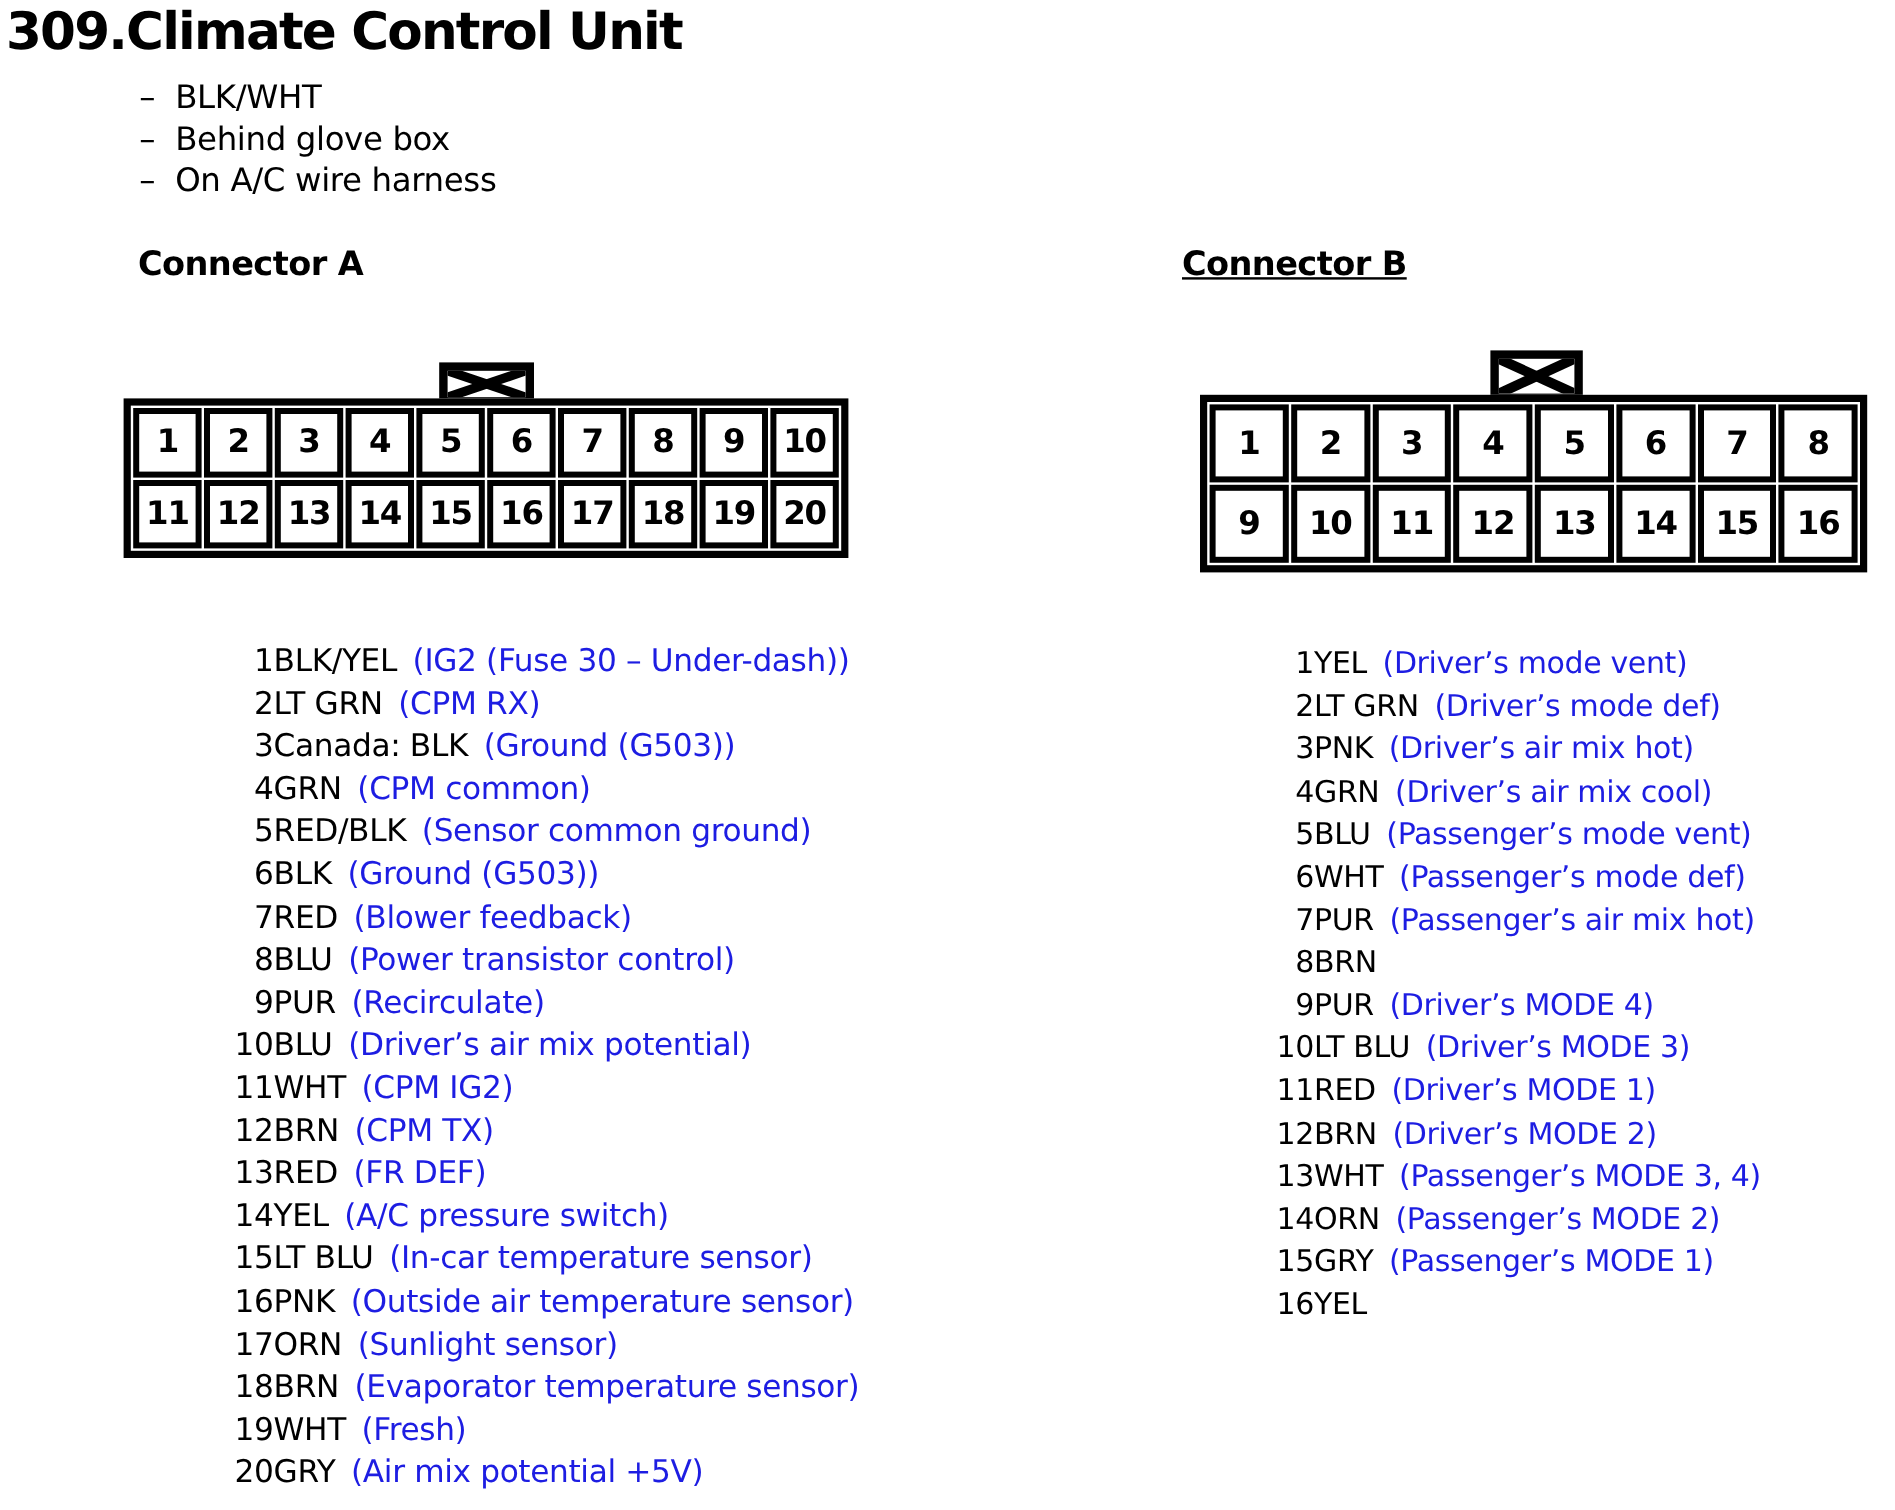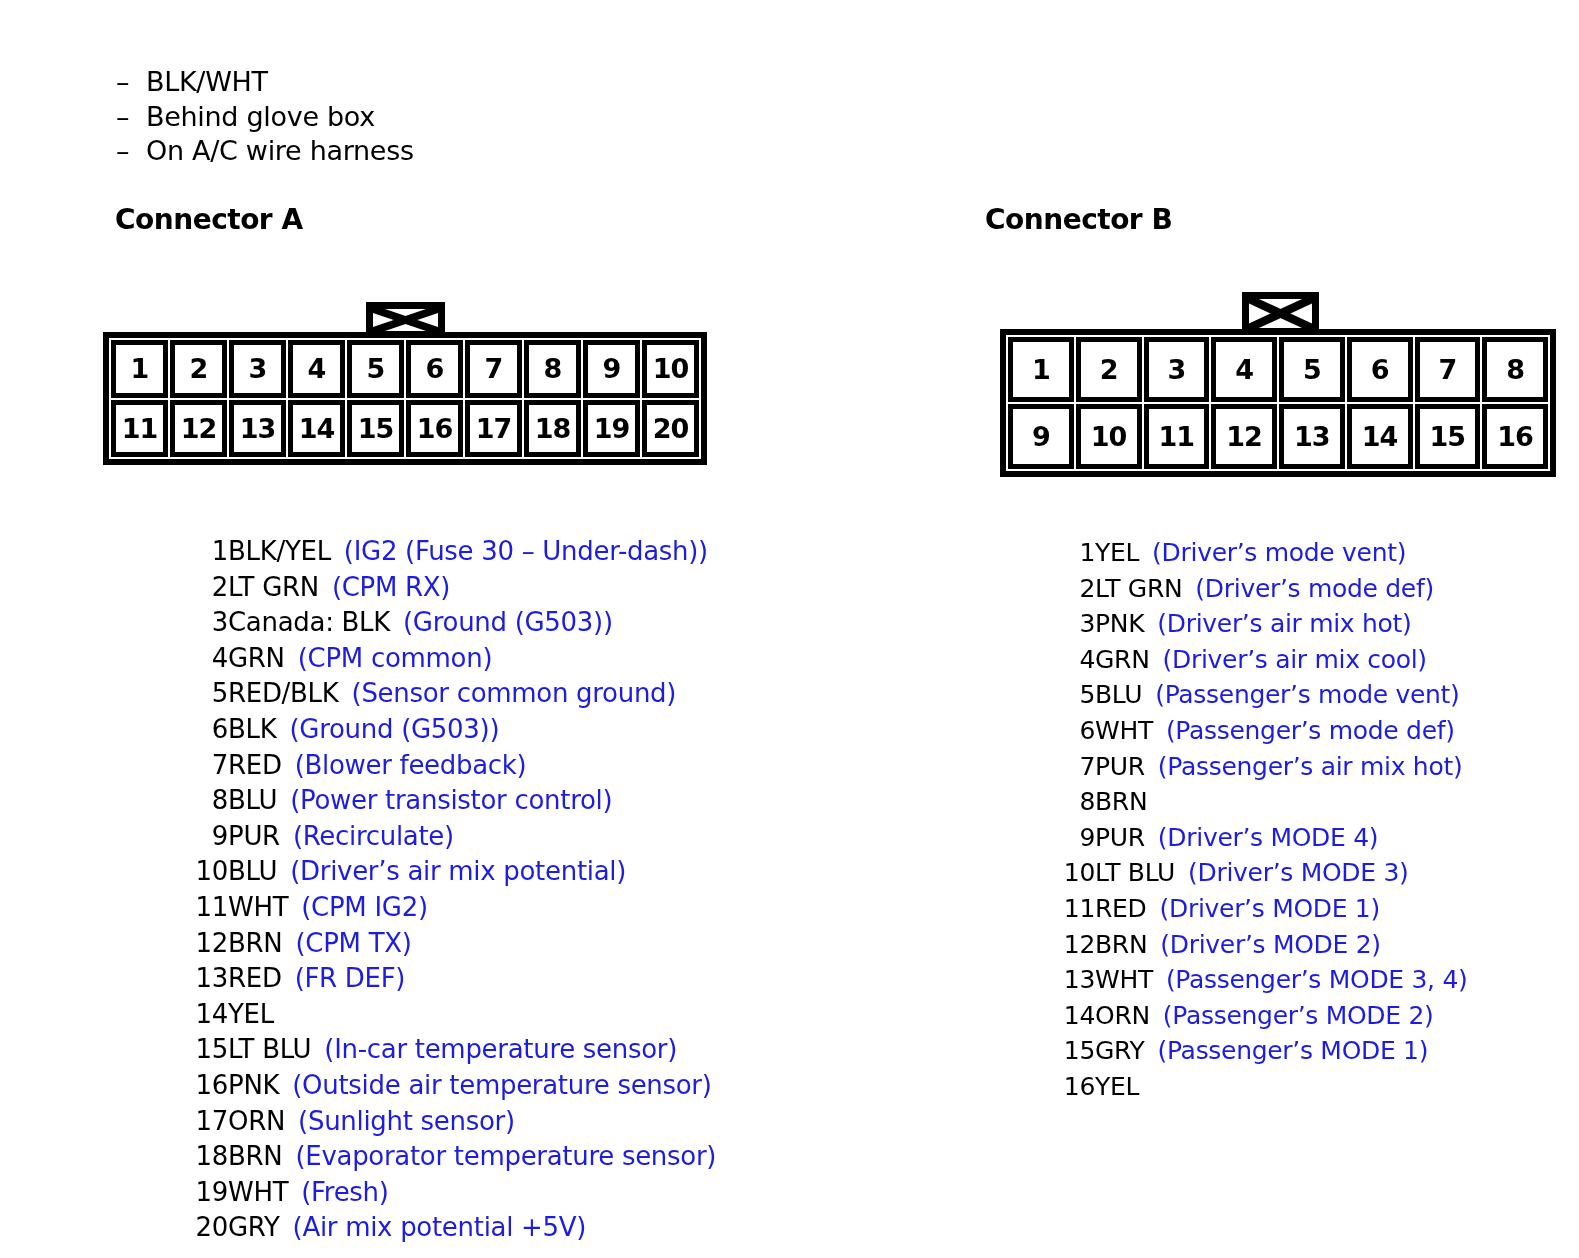--- a/index.html
+++ b/index.html
@@ -17,21 +17,21 @@
     white-space:nowrap;
   }
   .notes{position:absolute;left:116px;top:66px;font-size:27px;letter-spacing:-0.3px;}
   .note-row{display:flex;height:34.5px;align-items:flex-start;white-space:nowrap;}
   .note-dash{width:30px;}
   .conn-heading{
     position:absolute;top:203px;
     font-size:28px;font-weight:bold;letter-spacing:-0.5px;white-space:nowrap;
   }
   .conn-heading.a{left:115px;}
-  .conn-heading.b{left:985px;}
+  .conn-heading.b{left:985px;text-decoration:underline;}
 
   
   .tab{
     position:absolute;box-sizing:border-box;
     border:7px solid #000;background:#fff;
   }
   .tab svg{position:absolute;left:0;top:0;width:100%;height:100%;display:block;}
 
   
   .conn-box{
@@ -55,20 +55,21 @@
   .pins.a .pin-num{width:78px;text-align:right;flex:none;}
   .pins.b .pin-num{width:95px;text-align:right;flex:none;}
   .pin-color{flex:none;}
   .pin-fn{margin-left:13px;flex:none;}
 </style>
 </head>
 <body>
 
 <div class="page">
 
+  <div class="page-title">309.Climate Control Unit</div>
 
   <div class="notes">
     <div class="note-row">
       <span class="note-dash">–</span>
       <span>BLK/WHT</span>
     </div>
     <div class="note-row">
       <span class="note-dash">–</span>
       <span>Behind glove box</span>
     </div>
@@ -142,21 +143,21 @@
       <div class="pin-row"><span class="pin-num">4</span><span class="pin-color" style="color: rgb(0, 0, 0);">GRN</span><span class="pin-fn" style="color: rgb(29, 29, 226);">(CPM common)</span></div>
       <div class="pin-row"><span class="pin-num">5</span><span class="pin-color" style="color: rgb(0, 0, 0);">RED/BLK</span><span class="pin-fn" style="color: rgb(29, 29, 226);">(Sensor common ground)</span></div>
       <div class="pin-row"><span class="pin-num">6</span><span class="pin-color" style="color: rgb(0, 0, 0);">BLK</span><span class="pin-fn" style="color: rgb(29, 29, 226);">(Ground (G503))</span></div>
       <div class="pin-row"><span class="pin-num">7</span><span class="pin-color" style="color: rgb(0, 0, 0);">RED</span><span class="pin-fn" style="color: rgb(29, 29, 226);">(Blower feedback)</span></div>
       <div class="pin-row"><span class="pin-num">8</span><span class="pin-color" style="color: rgb(0, 0, 0);">BLU</span><span class="pin-fn" style="color: rgb(29, 29, 226);">(Power transistor control)</span></div>
       <div class="pin-row"><span class="pin-num">9</span><span class="pin-color" style="color: rgb(0, 0, 0);">PUR</span><span class="pin-fn" style="color: rgb(29, 29, 226);">(Recirculate)</span></div>
       <div class="pin-row"><span class="pin-num">10</span><span class="pin-color" style="color: rgb(0, 0, 0);">BLU</span><span class="pin-fn" style="color: rgb(29, 29, 226);">(Driver’s air mix potential)</span></div>
       <div class="pin-row"><span class="pin-num">11</span><span class="pin-color" style="color: rgb(0, 0, 0);">WHT</span><span class="pin-fn" style="color: rgb(29, 29, 226);">(CPM IG2)</span></div>
       <div class="pin-row"><span class="pin-num">12</span><span class="pin-color" style="color: rgb(0, 0, 0);">BRN</span><span class="pin-fn" style="color: rgb(29, 29, 226);">(CPM TX)</span></div>
       <div class="pin-row"><span class="pin-num">13</span><span class="pin-color" style="color: rgb(0, 0, 0);">RED</span><span class="pin-fn" style="color: rgb(29, 29, 226);">(FR DEF)</span></div>
-      <div class="pin-row"><span class="pin-num">14</span><span class="pin-color" style="color: rgb(0, 0, 0);">YEL</span></div>
+      <div class="pin-row"><span class="pin-num">14</span><span class="pin-color" style="color: rgb(0, 0, 0);">YEL</span><span class="pin-fn" style="color: rgb(29, 29, 226);">(A/C pressure switch)</span></div>
       <div class="pin-row"><span class="pin-num">15</span><span class="pin-color" style="color: rgb(0, 0, 0);">LT BLU</span><span class="pin-fn" style="color: rgb(29, 29, 226);">(In-car temperature sensor)</span></div>
       <div class="pin-row"><span class="pin-num">16</span><span class="pin-color" style="color: rgb(0, 0, 0);">PNK</span><span class="pin-fn" style="color: rgb(29, 29, 226);">(Outside air temperature sensor)</span></div>
       <div class="pin-row"><span class="pin-num">17</span><span class="pin-color" style="color: rgb(0, 0, 0);">ORN</span><span class="pin-fn" style="color: rgb(29, 29, 226);">(Sunlight sensor)</span></div>
       <div class="pin-row"><span class="pin-num">18</span><span class="pin-color" style="color: rgb(0, 0, 0);">BRN</span><span class="pin-fn" style="color: rgb(29, 29, 226);">(Evaporator temperature sensor)</span></div>
       <div class="pin-row"><span class="pin-num">19</span><span class="pin-color" style="color: rgb(0, 0, 0);">WHT</span><span class="pin-fn" style="color: rgb(29, 29, 226); text-align: right;">(Fresh)</span></div>
       <div class="pin-row"><span class="pin-num">20</span><span class="pin-color" style="color: rgb(0, 0, 0);">GRY</span><span class="pin-fn" style="color: rgb(29, 29, 226);">(Air mix potential +5V)</span></div>
     </div>
   <div class="pins b" id="pins-b">
       <div class="pin-row"><span class="pin-num">1</span><span class="pin-color" style="color: rgb(0, 0, 0);">YEL</span><span class="pin-fn" style="color: rgb(29, 29, 226);">(Driver’s mode vent)</span></div>
       <div class="pin-row"><span class="pin-num">2</span><span class="pin-color" style="color: rgb(0, 0, 0);">LT GRN</span><span class="pin-fn" style="color: rgb(29, 29, 226);">(Driver’s mode def)</span></div>

